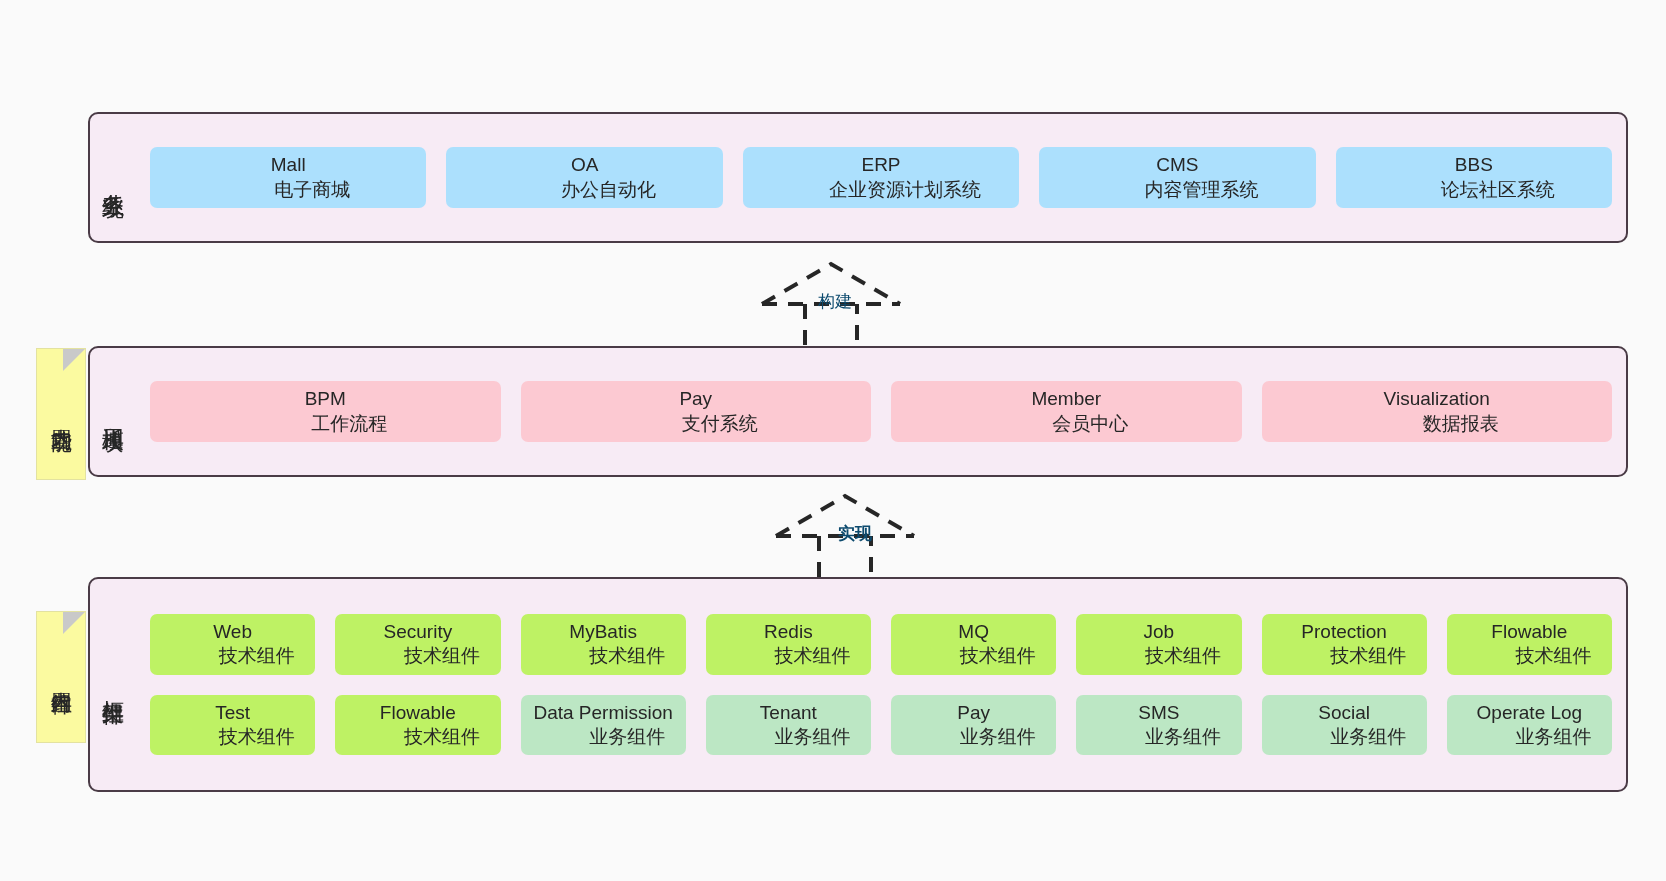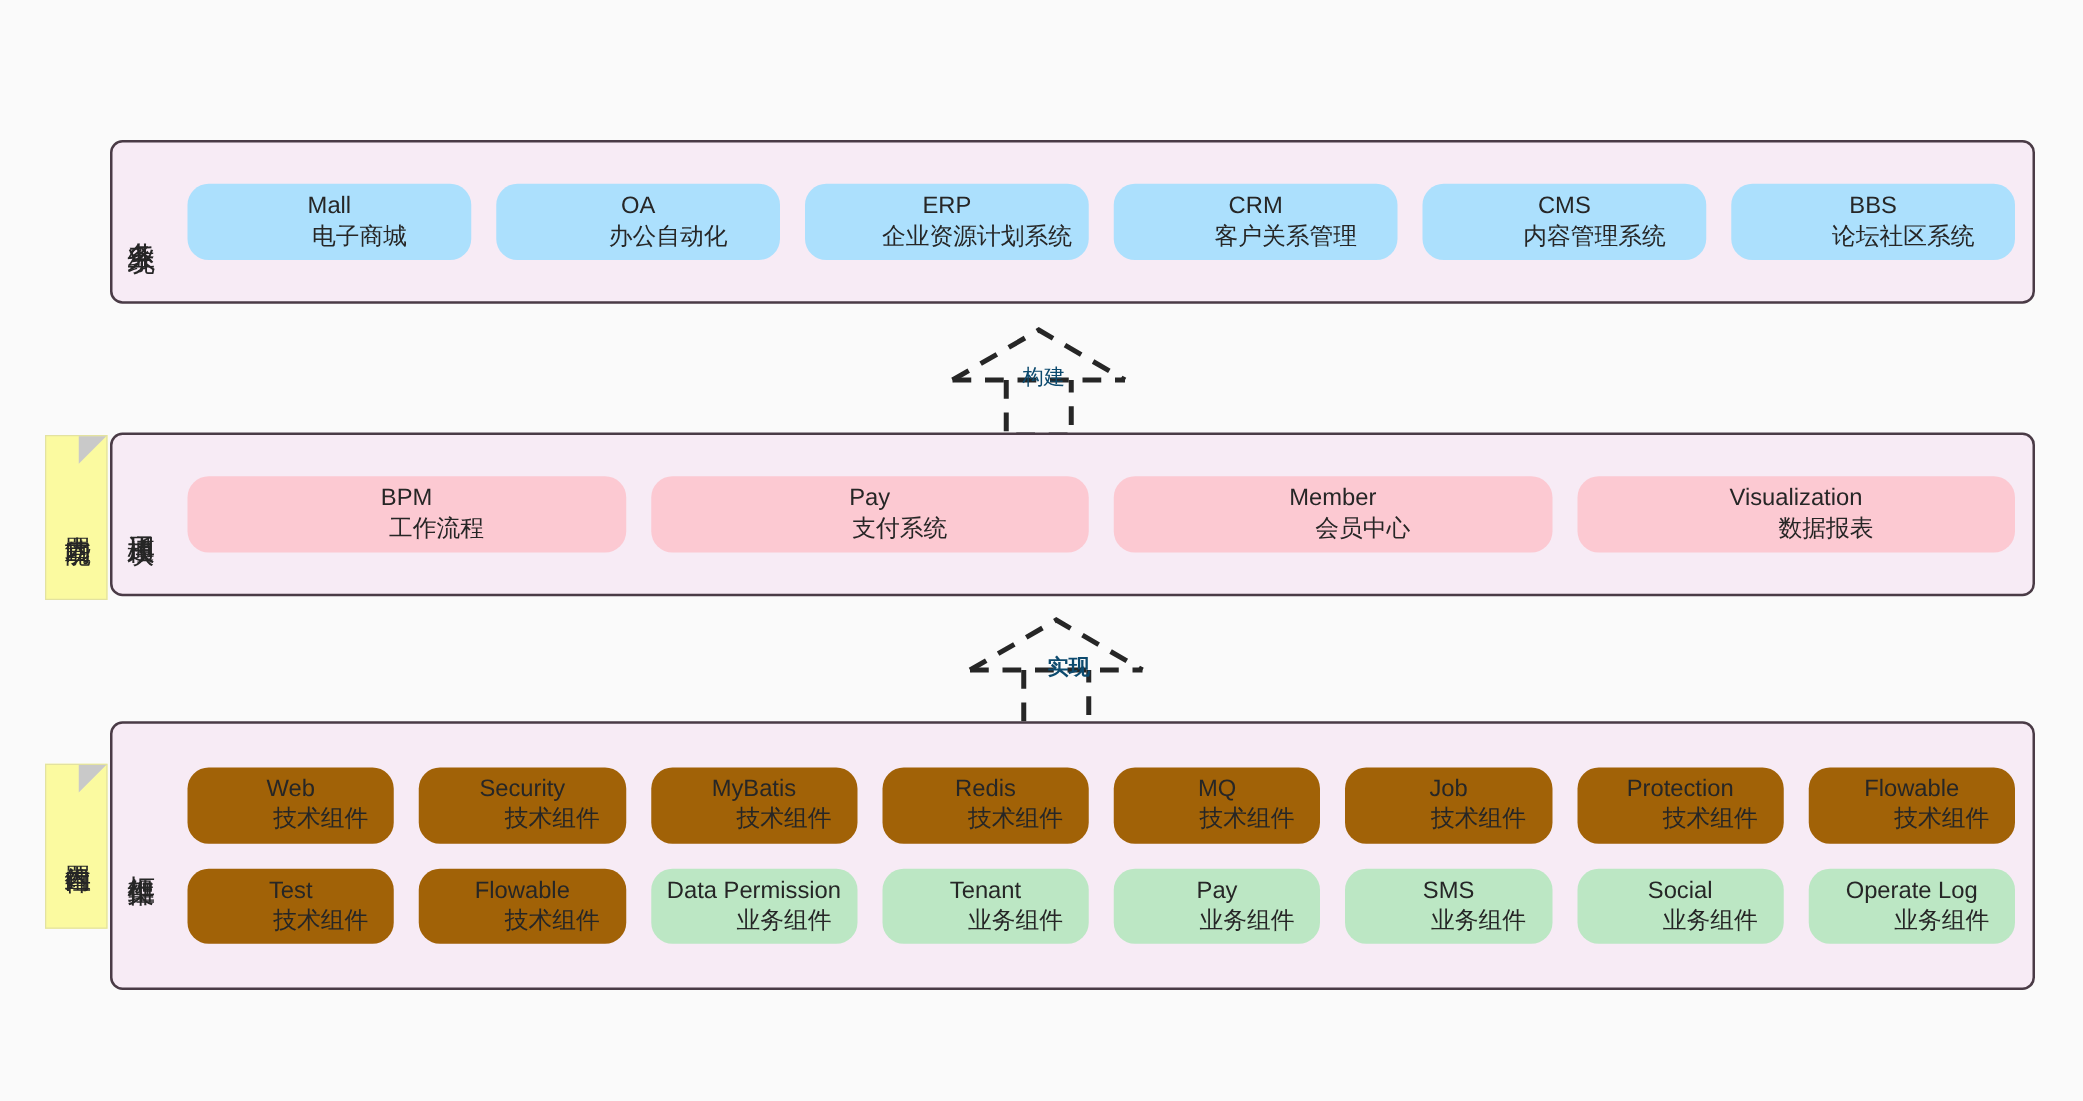--- a/index.html
+++ b/index.html
@@ -46,39 +46,39 @@
     justify-content: center;
     gap: 20px;
     padding: 0 14px;
   }
   .row {
     display: flex;
     gap: 20px;
   }
   .card {
     flex: 1 1 0;
-    border-radius: 17px;
+    border-radius: 7px;
     display: flex;
     flex-direction: column;
     align-items: center;
     justify-content: center;
     text-align: center;
     color: #262626;
     font-size: 19px;
     line-height: 1.28;
     padding: 6px 4px;
     user-select: none;
   }
   .card .t1 { white-space: normal; }
   .card .t2 { white-space: normal; margin-left: 48px; }
 
   .c-blue       { background: #ace0fd; }
   .c-red        { background: #f4696e; }
   .c-pink       { background: #fcc9d2; }
-  .c-green      { background: #a16207; justify-content: center; }
+  .c-green      { background: #bef264; justify-content: center; }
   .c-lightgreen { background: #bce7c4; }
 
   
   .note {
     position: absolute;
     background: #fbfaa0;
     border: 1px solid #e3e2a0;
     width: 50px;
     display: flex;
     align-items: center;
@@ -127,24 +127,20 @@
           <span class="t1">Mall</span>
           <span class="t2">电子商城</span>
         </div>
         <div class="card c-blue">
           <span class="t1">OA</span>
           <span class="t2">办公自动化</span>
         </div>
         <div class="card c-blue">
           <span class="t1">ERP</span>
           <span class="t2">企业资源计划系统</span>
-        </div>
-        <div class="card c-blue">
-          <span class="t1">CRM</span>
-          <span class="t2">客户关系管理</span>
         </div>
         <div class="card c-blue">
           <span class="t1">CMS</span>
           <span class="t2">内容管理系统</span>
         </div>
         <div class="card c-blue">
           <span class="t1">BBS</span>
           <span class="t2">论坛社区系统</span>
         </div>
       </div>

